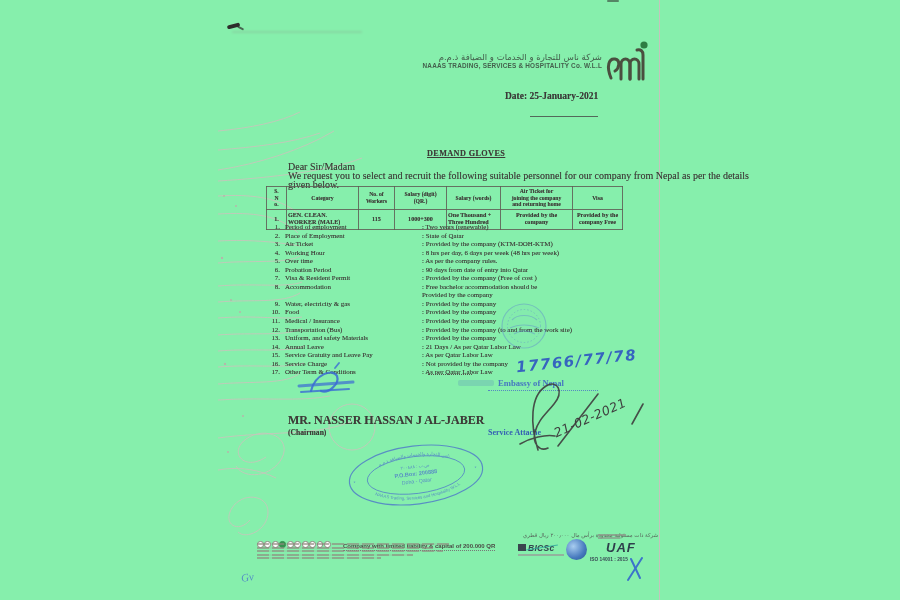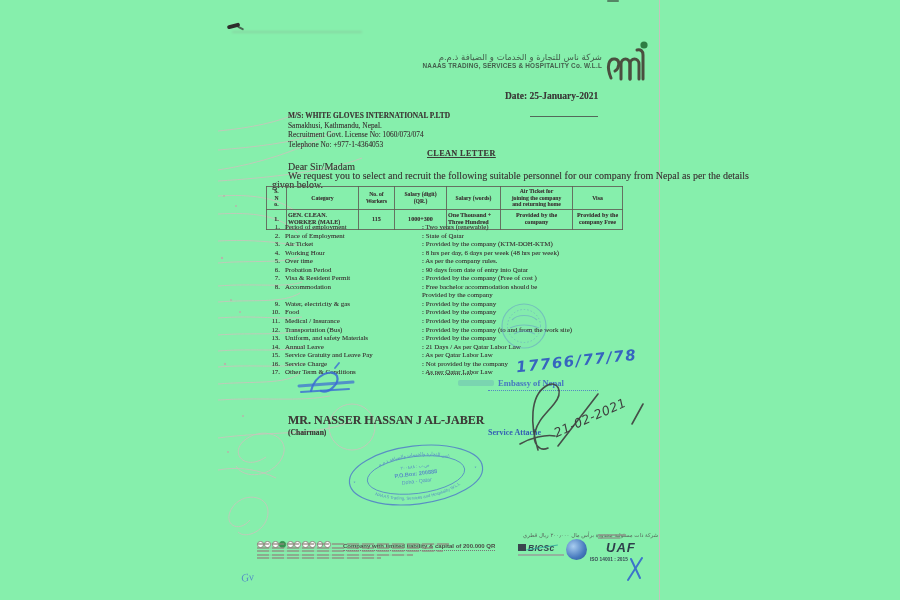--- a/index.html
+++ b/index.html
@@ -113,31 +113,25 @@
   </svg>
   <div class="abs" style="left:380px;top:52px;width:222px;text-align:right;">
     <div class="co-ar">شركة ناس للتجارة و الخدمات و الضيافة ذ.م.م</div>
     <div class="co-en">NAAAS TRADING, SERVICES &amp; HOSPITALITY Co. W.L.L</div>
   </div>
   <div class="abs date-line doc-text" style="left:505px;top:91px;">
     <span>Date:</span>
     <span class="dv">25-January-2021</span>
   </div>
 
-  <div class="abs addr doc-text" style="left:288px;top:111px;">
-    <div style="font-weight:bold;">M/S: WHITE GLOVES INTERNATIONAL P.LTD</div>
-    <div>Samakhusi, Kathmandu, Nepal.</div>
-    <div>Recruitment Govt. License No: 1060/073/074</div>
-    <div>Telephone No: +977-1-4364053</div>
-  </div>
-
-  <div class="abs title doc-text" style="left:427px;top:149px;">CLEAN LETTER</div>
+
+  <div class="abs title doc-text" style="left:427px;top:149px;">DEMAND GLOVES</div>
   <div class="abs body-t doc-text" style="left:288px;top:163px;">Dear Sir/Madam</div>
   <div class="abs body-t doc-text" style="left:288px;top:172px;">We request you to select and recruit the following suitable personnel for our company from Nepal as per the details</div>
-  <div class="abs body-t doc-text" style="left:272px;top:180.5px;">given below.</div>
+  <div class="abs body-t doc-text" style="left:288px;top:180.5px;">given below.</div>
 
   <div class="abs" style="left:266px;top:186px;">
     <table class="dt doc-text">
       <colgroup>
           <col style="width:20px">
           <col style="width:72px">
           <col style="width:36px">
           <col style="width:52px">
           <col style="width:54px">
           <col style="width:72px">

